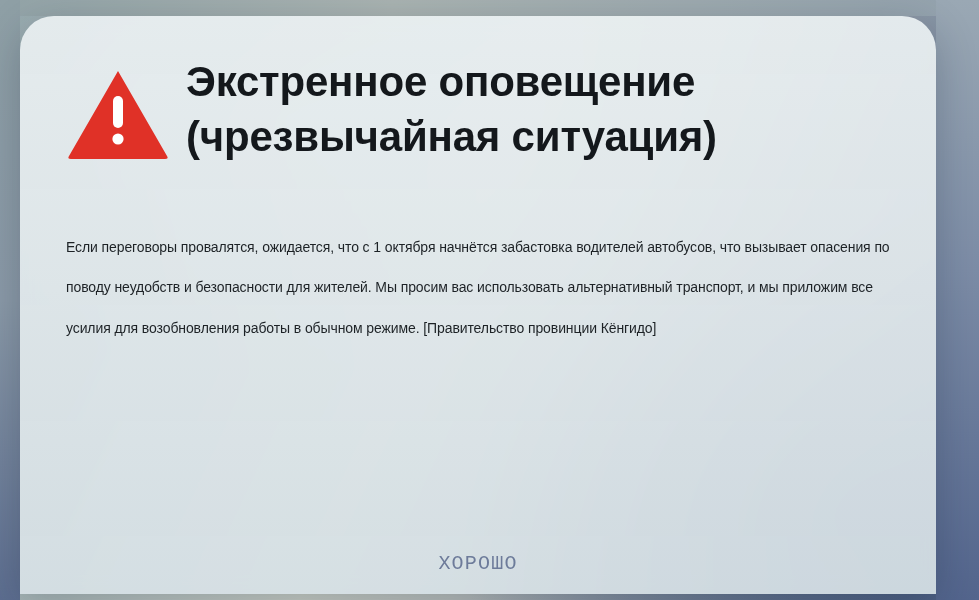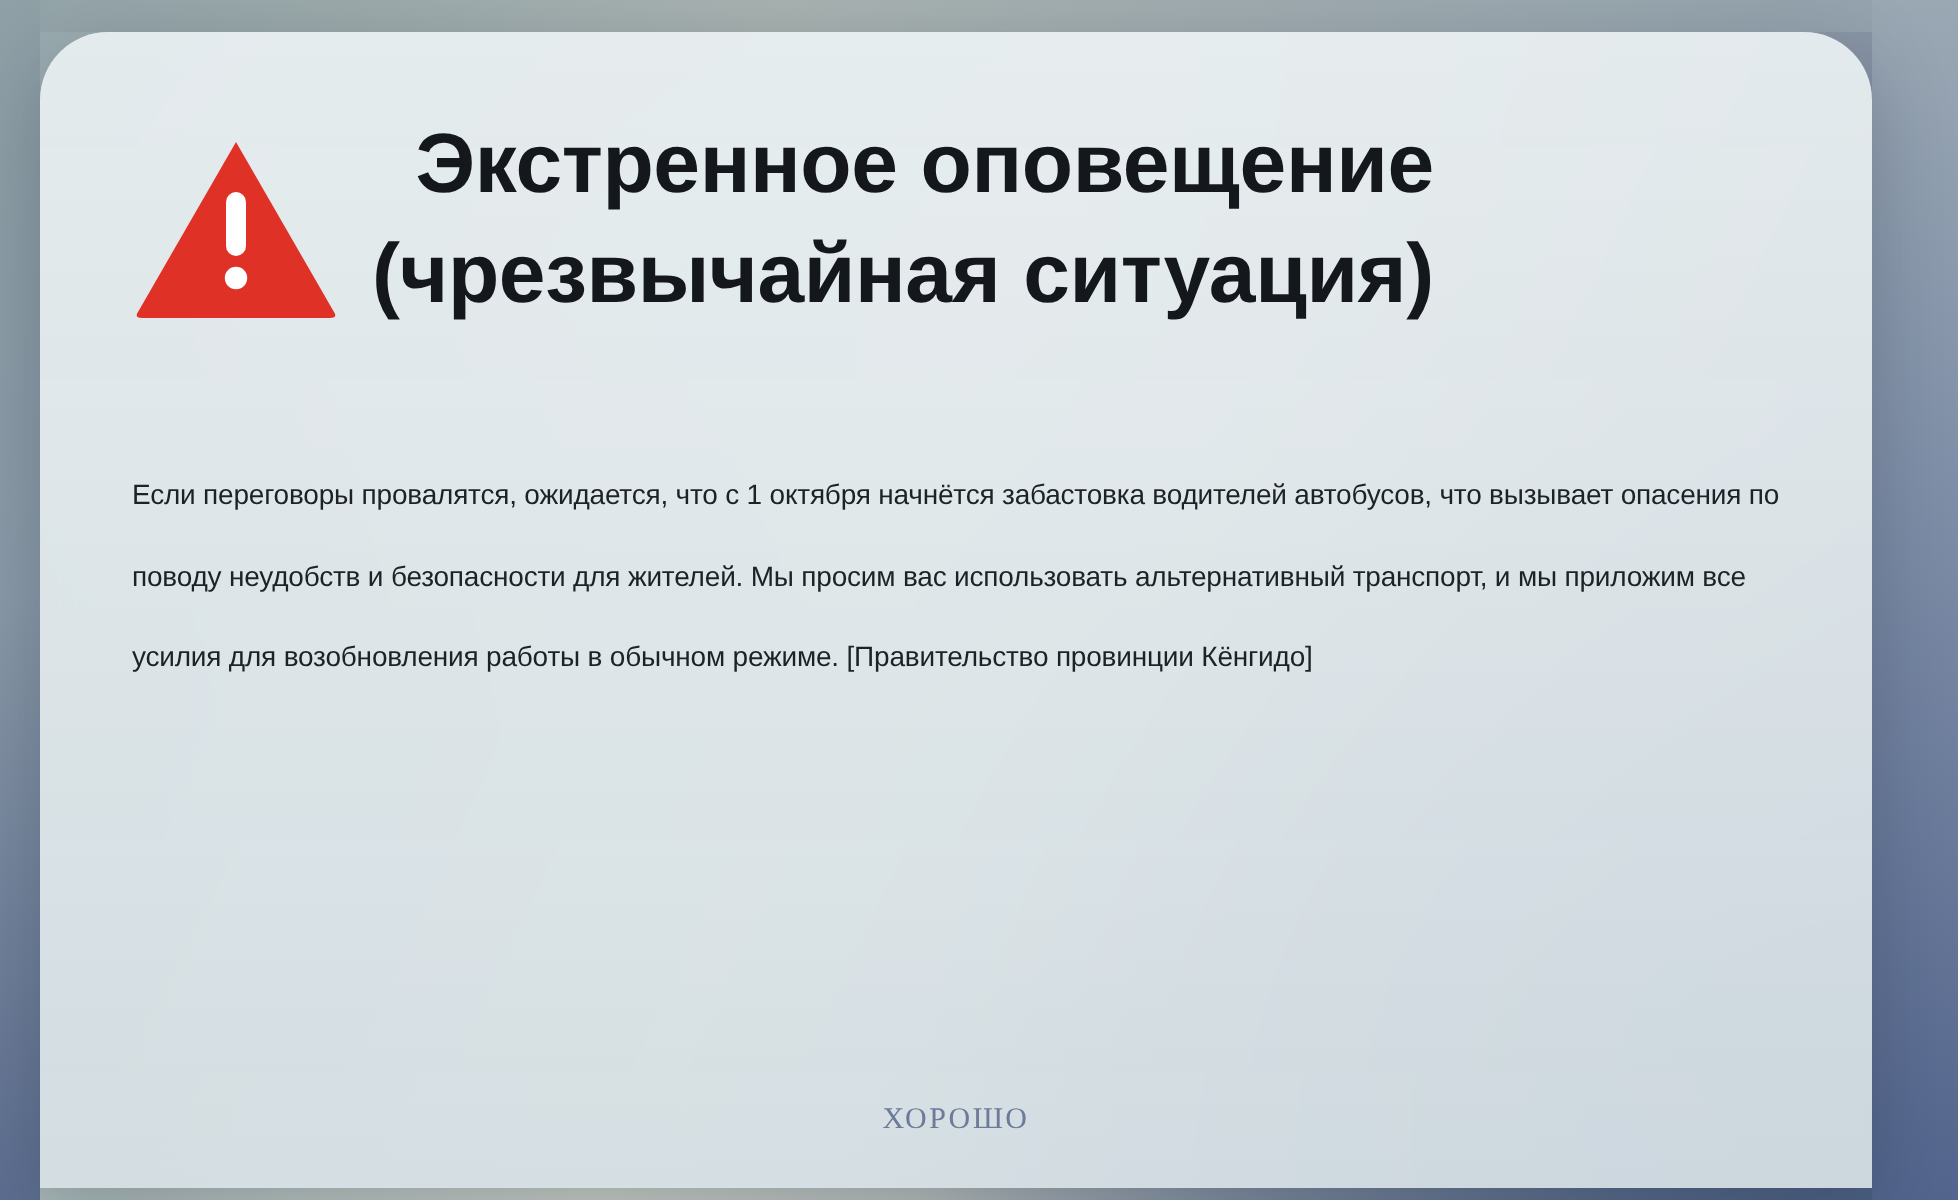--- a/index.html
+++ b/index.html
@@ -56,21 +56,20 @@
     box-shadow: 0 10px 40px rgba(20,30,50,0.25);
     backdrop-filter: blur(8px);
     box-sizing: border-box;
     padding: 0;
   }
 
   .header-row {
     display: flex;
     align-items: flex-start;
     padding: 38px 40px 0 46px;
-    text-align: right;
   }
 
   .warn-icon {
     flex: 0 0 auto;
     width: 104px;
     margin-top: 14px;
     margin-right: 16px;
   }
 
   .title {
@@ -95,28 +94,28 @@
   .button-row {
     position: absolute;
     left: 0;
     right: 0;
     top: 530px;
     display: flex;
     justify-content: center;
   }
 
   .ok-button {
-    font-size: 15px;
+    font-size: 20px;
     letter-spacing: 1.2px;
     color: #6d7b9a;
     background: transparent;
     border: none;
     padding: 6px 18px;
     cursor: pointer;
-    font-family: Liberation Serif, serif;
+    font-family: Liberation Mono, monospace;
   }
 
   
   .wall-right {
     position: absolute;
     right: 0;
     top: 0;
     width: 43px;
     height: 600px;
     background: linear-gradient(180deg, #9aa8b4 0%, #7c8ca6 45%, #53658d 100%);

